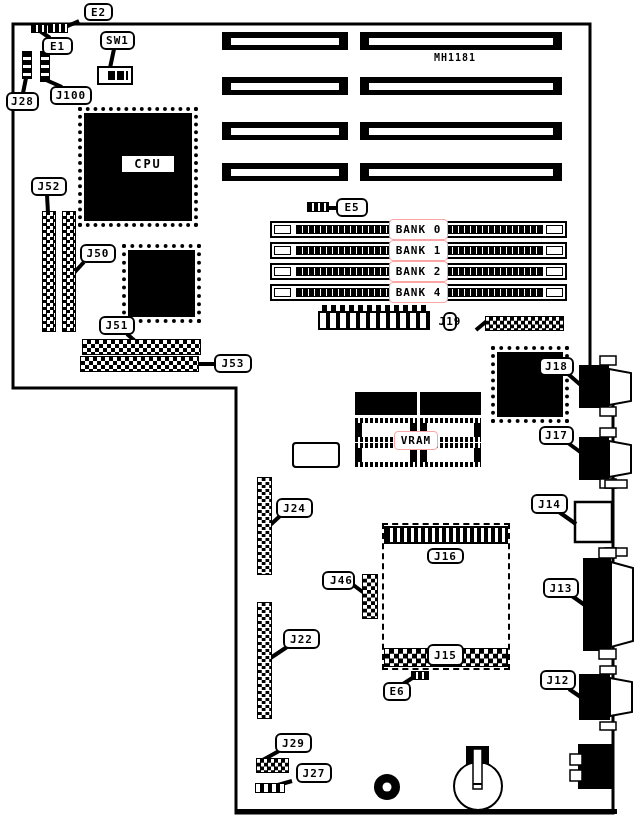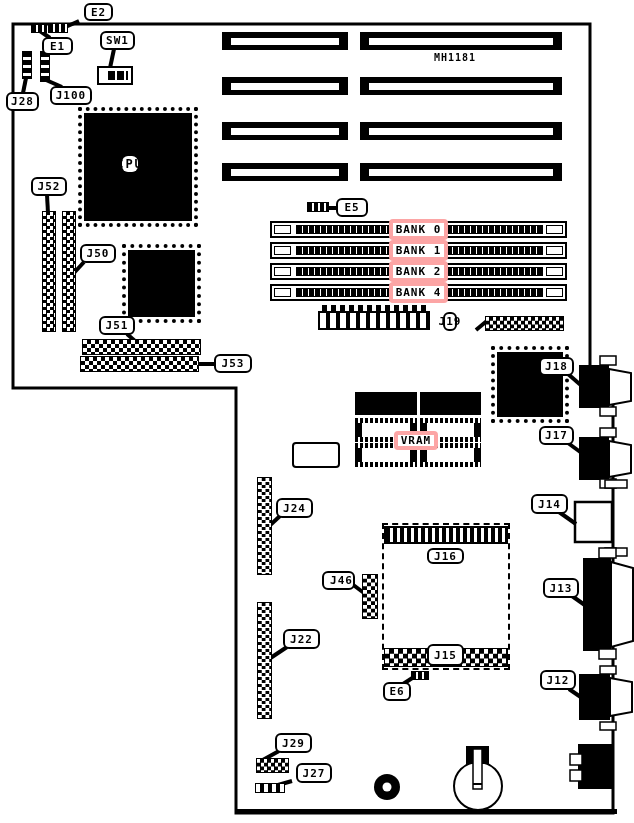--- a/index.html
+++ b/index.html
@@ -4,21 +4,21 @@
 <style>
   html,body { margin:0; padding:0; background:#fff; }
   .stage { position:relative; width:634px; height:823px; background:#fff;
            font-family:"DejaVu Sans Mono","Liberation Mono",monospace; color:#000; overflow:hidden; }
   .abs { position:absolute; box-sizing:border-box; }
 
   
   .callout { position:absolute; box-sizing:border-box; background:#fff; border:2px solid #000;
              border-radius:6px; display:flex; align-items:center; justify-content:center;
              font-weight:bold; font-size:11px; letter-spacing:1px; z-index:6; }
-  .bank-label { position:absolute; box-sizing:border-box; background:#fff; border:4px solid #fca5a5;
+  .bank-label { position:absolute; box-sizing:border-box; background:#fff; border:1px solid #fca5a5;
              border-radius:4px; display:flex; align-items:center; justify-content:center;
              font-weight:bold; font-size:11px; letter-spacing:1px; z-index:5; }
 
   
   .isa { position:absolute; background:#000; z-index:1; }
   .isa::after { content:""; position:absolute; left:9px; right:9px; top:6px; height:7px; background:#fff; }
 
   
   .checker { position:absolute; box-sizing:border-box; border:1px solid #000; z-index:2;
              background-image:repeating-conic-gradient(#000 0% 25%, #fff 0% 50%); background-size:8px 8px; }
@@ -154,21 +154,21 @@
   <div class="jmp" style="left:48px; top:23px; width:20px; height:10px;"></div>
   <div class="vcol" style="left:22px; top:51px; width:10px; height:28px;"></div>
   <div class="vcol" style="left:40px; top:51px; width:10px; height:31px;"></div>
 
   <div class="sw1" style="left:97px; top:66px; width:36px; height:19px;">
     <div class="sw1-inner"></div>
   </div>
 
 
   <div class="qfp" style="left:84px; top:113px; width:108px; height:108px;"></div>
-  <div class="cpu-label" style="left:122px; top:156px; width:16px; height:16px;border-radius:6px;">CPU</div>
+  <div class="cpu-label" style="left:122px; top:156px; width:52px; height:16px;">CPU</div>
 
   <div class="qfp" style="left:128px; top:250px; width:67px; height:67px;"></div>
 
   <div class="isa" style="left:222px; top:32px;  width:126px; height:18px;"></div>
   <div class="isa" style="left:360px; top:32px;  width:202px; height:18px;"></div>
   <div class="isa" style="left:222px; top:77px;  width:126px; height:18px;"></div>
   <div class="isa" style="left:360px; top:77px;  width:202px; height:18px;"></div>
   <div class="isa" style="left:222px; top:122px; width:126px; height:18px;"></div>
   <div class="isa" style="left:360px; top:122px; width:202px; height:18px;"></div>
   <div class="isa" style="left:222px; top:163px; width:126px; height:18px;"></div>

